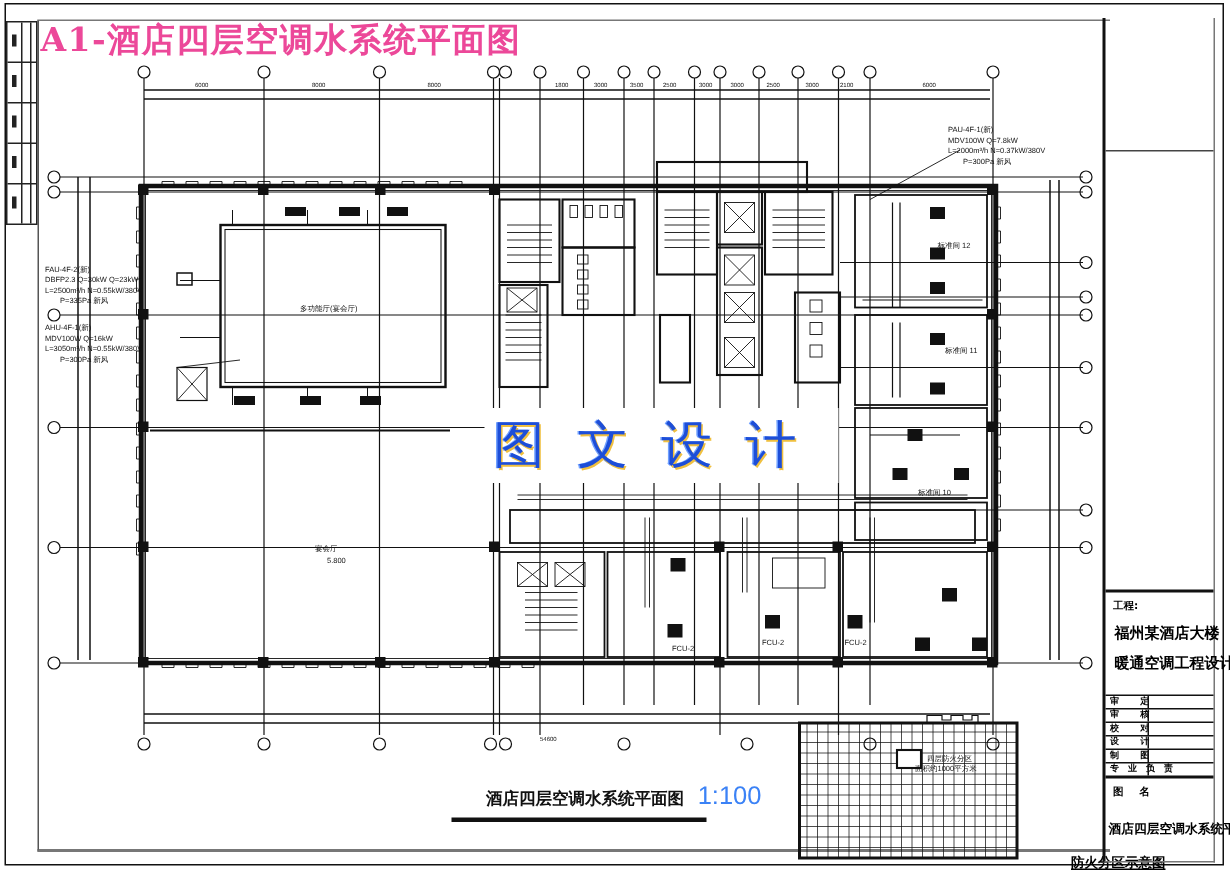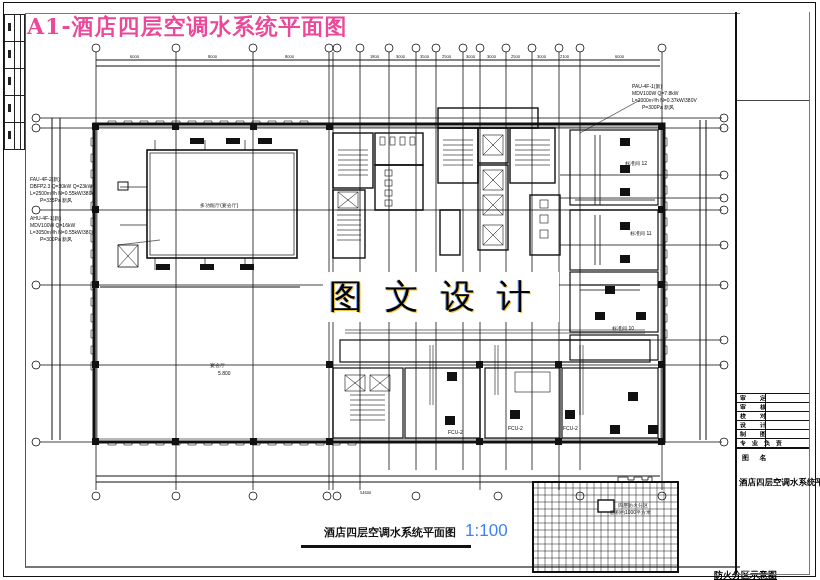--- a/index.html
+++ b/index.html
@@ -7,21 +7,21 @@
   .sheet { position:absolute; left:3px; top:2px; width:813px; height:575px; border:1px solid #111; box-sizing:border-box; background:#fff; }
   .inner-frame { position:absolute; left:25px; top:13px; width:715px; height:555px; border-left:1px solid #555; border-top:1px solid #777; border-bottom:2px solid #777; box-sizing:border-box; }
   .title-banner { position:absolute; left:27px; top:12px; font-family:"DejaVu Serif", serif; font-size:22px; color:#ec4899; letter-spacing:1px; font-weight:bold; white-space:nowrap; }
   .left-strip { position:absolute; left:4px; top:14px; width:21px; height:136px; border:1px solid #222; box-sizing:border-box; }
   .left-strip .cell { height:26px; border-bottom:1px solid #222; position:relative; }
   .left-strip .cell:last-child { border-bottom:none; }
   .left-strip .cell span { position:absolute; left:3px; top:8px; width:3px; height:8px; background:#222; }
   .left-strip .vline { position:absolute; left:9px; top:0; bottom:0; width:1px; background:#222; }
   .left-strip .vline2 { position:absolute; left:15px; top:0; bottom:0; width:1px; background:#222; }
   .drawing { position:absolute; left:0; top:0; }
-  .watermark { position:absolute; left:323px; top:272px; font-family:"DejaVu Serif", serif; font-size:34px; letter-spacing:22px; color:#000000; background:#fff; padding:2px 6px; text-shadow:1px 1px 0 #f0c040, -1px 0 0 #70a0ff; white-space:nowrap; }
+  .watermark { position:absolute; left:323px; top:272px; font-family:"DejaVu Serif", serif; font-size:34px; letter-spacing:22px; color:#1d4ed8; background:#fff; padding:2px 6px; text-shadow:1px 1px 0 #f0c040, -1px 0 0 #70a0ff; white-space:nowrap; }
   .plan-caption { position:absolute; left:324px; top:521px; white-space:nowrap; }
   .plan-caption .cn { font-family:"DejaVu Serif", serif; font-size:11px; font-weight:bold; color:#111; }
   .plan-caption .scale { font-family:"Liberation Sans", sans-serif; font-size:17px; color:#3b82f6; margin-left:4px; }
   .plan-caption .underline { position:absolute; left:-23px; top:24px; width:170px; height:3px; background:#111; }
   .titleblock { position:absolute; left:735px; top:12px; width:75px; height:563px; border-left:2px solid #111; border-right:1px solid #777; border-bottom:1px solid #777; box-sizing:border-box; }
   .tb-top { height:88px; border-bottom:1px solid #444; }
   .tb-empty { height:292px; }
   .tb-proj { border-top:2px solid #111; height:68px; position:relative; }
   .tb-proj .lbl { position:absolute; left:5px; top:4px; font-size:7px; font-weight:bold; }
   .tb-proj .l1, .tb-proj .l2 { position:absolute; left:6px; font-family:"DejaVu Serif", serif; font-size:10px; font-weight:bold; white-space:nowrap; }
@@ -397,20 +397,25 @@
   <span class="cn">酒店四层空调水系统平面图</span>
   <span class="scale">1:100</span>
   <div class="underline"></div>
 </div>
 
 <div class="firezone-label">防火分区示意图</div>
 
 <div class="titleblock">
   <div class="tb-top"></div>
   <div class="tb-empty"></div>
+  <div class="tb-proj">
+    <span class="lbl">工程:</span>
+    <span class="l1">福州某酒店大楼</span>
+    <span class="l2">暖通空调工程设计</span>
+  </div>
   <div class="tb-rows">
     <div class="row">
         <span class="k">审 定</span>
         <span class="sep"></span>
       </div>
     <div class="row">
         <span class="k">审 核</span>
         <span class="sep"></span>
       </div>
     <div class="row">

